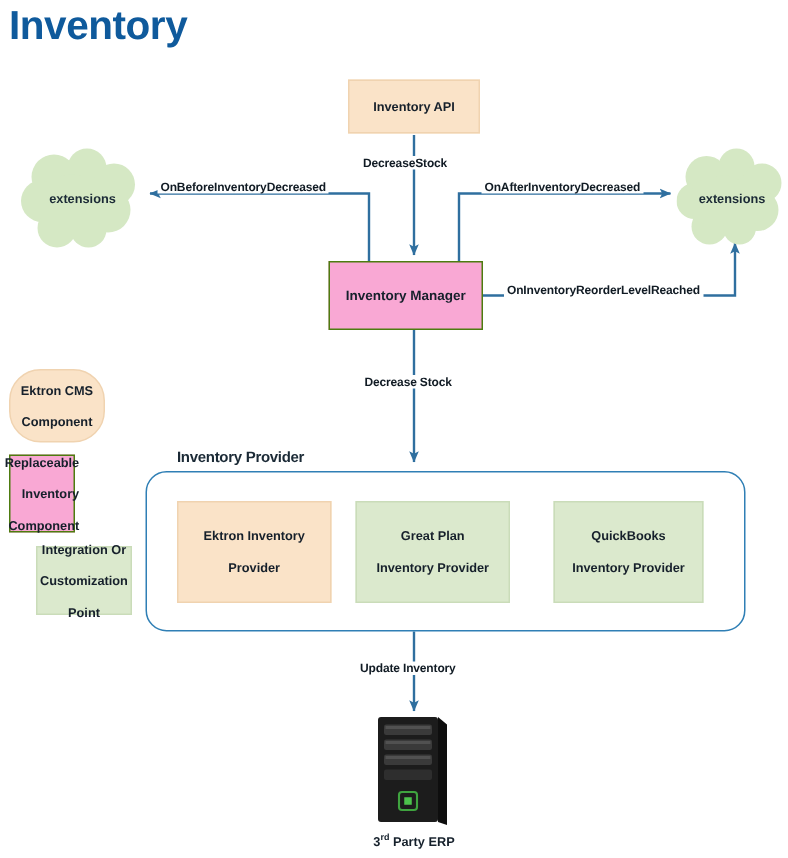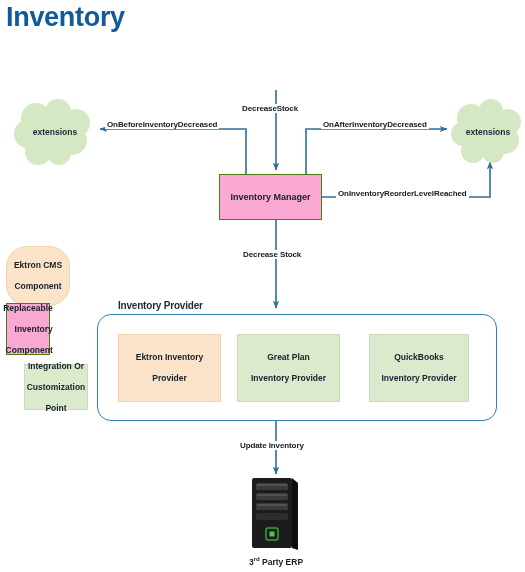--- a/index.html
+++ b/index.html
@@ -30,21 +30,21 @@
   }
   .box span{display:block;}
   .peach{background:#fae3c8;border:1px solid #f0d3b0;}
   .bluec{background:#f9a8d4;border:1px solid #4d7c0f;text-align:right;}
   .greenc{background:#dbe9cd;border:1px solid #cadcb9;}
 
   
   #inventory-api{left:232px;top:53px;width:88px;height:36px;}
   #inventory-manager{left:219px;top:174px;width:103px;height:46px;font-size:9px;}
 
-  #legend-ektron{left:6px;top:246px;width:64px;height:60px;border-radius:21px;}
+  #legend-ektron{left:6px;top:246px;width:64px;height:49px;border-radius:21px;}
   #legend-replaceable{left:6px;top:303px;width:44px;height:52px;}
   #legend-integration{left:6px;top:364px;width:64px;height:46px;margin-left:18px;}
 
   #provider-ektron{left:118px;top:334px;width:103px;height:68px;}
   #provider-greatplan{left:237px;top:334px;width:103px;height:68px;}
   #provider-quickbooks{left:369px;top:334px;width:100px;height:68px;}
 
   
   #provider-group{
     position:absolute;left:97px;top:314px;width:400px;height:107px;
@@ -145,20 +145,23 @@
         <circle cx="32" cy="36" r="17"></circle>
         <circle cx="54" cy="42" r="14"></circle>
         <circle cx="22" cy="53" r="12"></circle>
         <circle cx="42" cy="54" r="11"></circle>
         <rect x="10" y="22" width="50" height="29" rx="8"></rect>
       </g>
     </svg>
     <div class="cloud-text">extensions</div>
   </div>
 
+  <div class="box peach" id="inventory-api">
+    <span>Inventory API</span>
+  </div>
 
   <div class="box bluec" id="inventory-manager">
     <span>Inventory Manager</span>
   </div>
 
   <div class="edge-label" id="lbl-decreasestock">DecreaseStock</div>
   <div class="edge-label" id="lbl-onbefore">OnBeforeInventoryDecreased</div>
   <div class="edge-label" id="lbl-onafter">OnAfterInventoryDecreased</div>
   <div class="edge-label" id="lbl-onreorder">OnInventoryReorderLevelReached</div>
   <div class="edge-label" id="lbl-decrease-stock-2">Decrease Stock</div>

